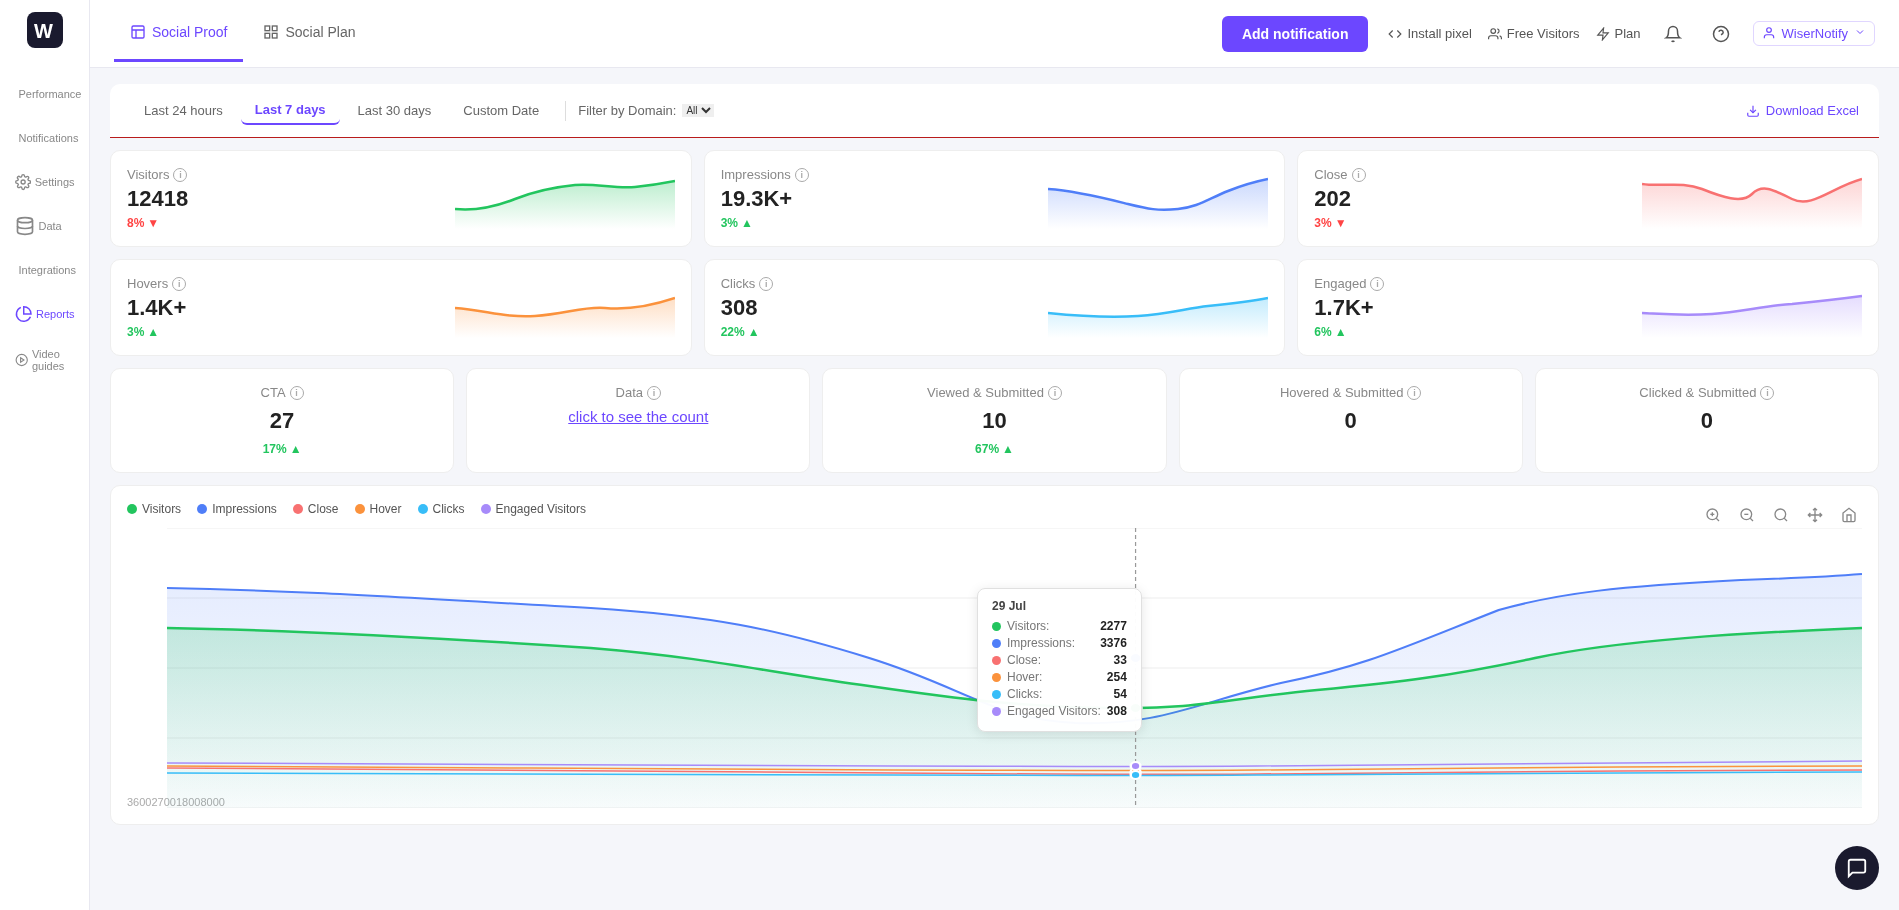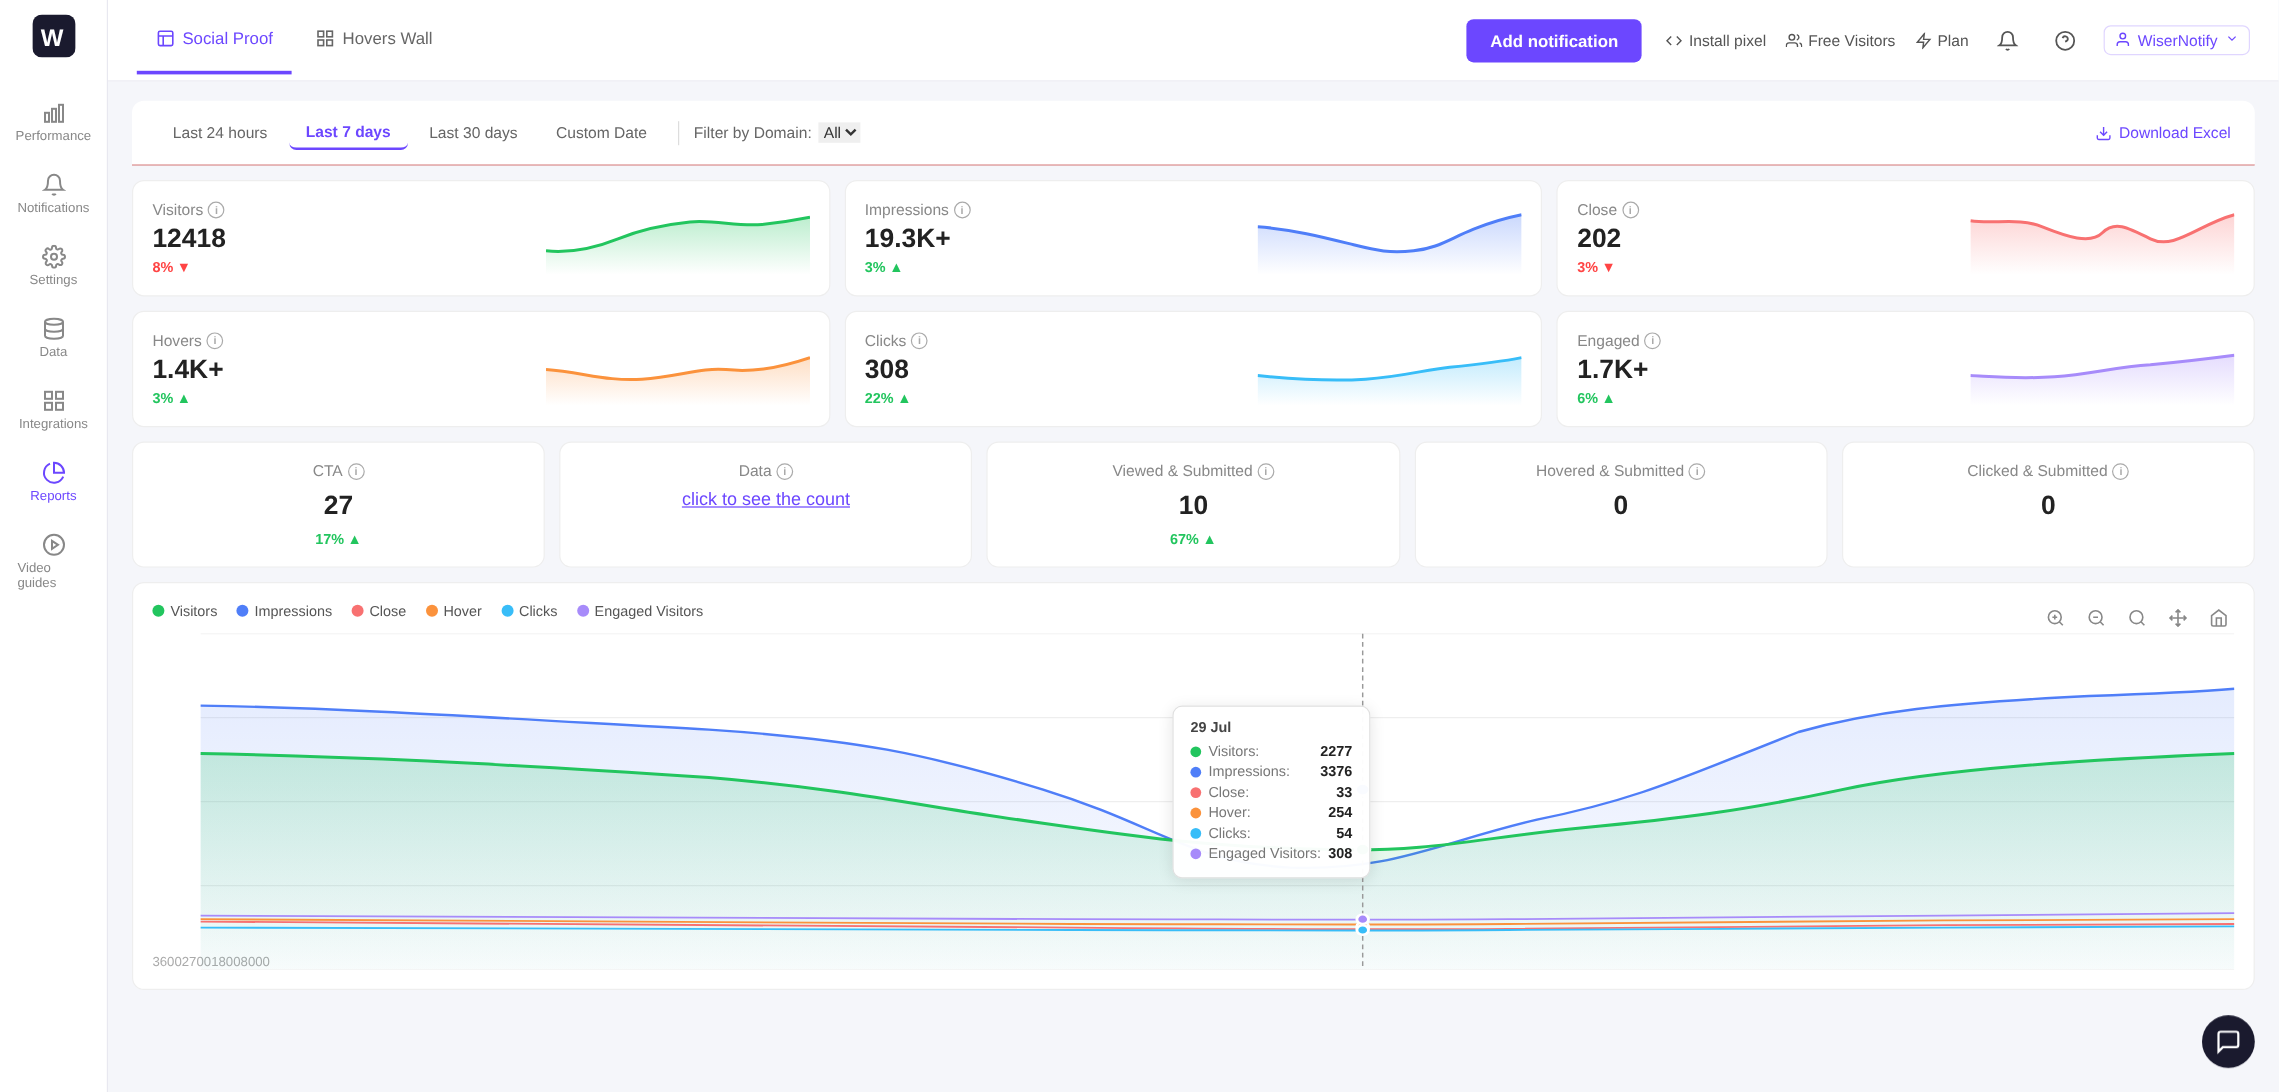--- a/index.html
+++ b/index.html
@@ -18,21 +18,21 @@
       flex-shrink: 0;
     }
     .sidebar-logo {
       margin-bottom: 16px;
       font-size: 22px;
       font-weight: 900;
       color: #6c47ff;
     }
     .sidebar-item {
       display: flex;
-      flex-direction: column;
+      flex-direction: row;
       align-items: center;
       gap: 4px;
       padding: 10px 8px;
       border-radius: 8px;
       cursor: pointer;
       width: 76px;
       color: #888;
       font-size: 11px;
       transition: background 0.15s;
     }
@@ -406,21 +406,21 @@
         </svg>
       <span>Social Proof</span>
     </a>
     <a class="nav-tab">
       <svg width="16" height="16" viewBox="0 0 24 24" fill="none" stroke="currentColor" stroke-width="2">
           <rect x="3" y="3" width="7" height="7"></rect>
           <rect x="14" y="3" width="7" height="7"></rect>
           <rect x="3" y="14" width="7" height="7"></rect>
           <rect x="14" y="14" width="7" height="7"></rect>
         </svg>
-      <span>Hovers Wall</span>
+      <span>Social Plan</span>
     </a>
 
     <div class="topnav-spacer"></div>
 
     <button class="btn-add-notification">Add notification</button>
 
     <div class="topnav-actions">
       <div class="topnav-action">
         <svg width="14" height="14" viewBox="0 0 24 24" fill="none" stroke="currentColor" stroke-width="2">
             <polyline points="16 18 22 12 16 6"></polyline>
@@ -472,21 +472,21 @@
   <div class="content">
 
     <div style="background:#fff; border-radius:10px 10px 0 0; padding:12px 20px; display:flex; align-items:center; gap:4px; border-bottom:1px solid #b91c1c;">
       <div class="filter-tab">Last 24 hours</div>
       <div class="filter-tab active">Last 7 days</div>
       <div class="filter-tab">Last 30 days</div>
       <div class="filter-tab">Custom Date</div>
       <div class="filter-divider"></div>
       <div class="filter-domain">
         <span>Filter by Domain:</span>
-        <select style="border:none; font-size:13px; color:#333; outline:none; cursor:pointer;">
+        <select style="border:none; font-size:10px; color:#333; outline:none; cursor:pointer;">
           <option>All</option>
         </select>
       </div>
       <div style="flex:1"></div>
       <div class="download-btn">
         <svg width="14" height="14" viewBox="0 0 24 24" fill="none" stroke="#6c47ff" stroke-width="2">
             <path d="M21 15v4a2 2 0 0 1-2 2H5a2 2 0 0 1-2-2v-4"></path>
             <polyline points="7 10 12 15 17 10"></polyline>
             <line x1="12" y1="15" x2="12" y2="3"></line>
           </svg>

